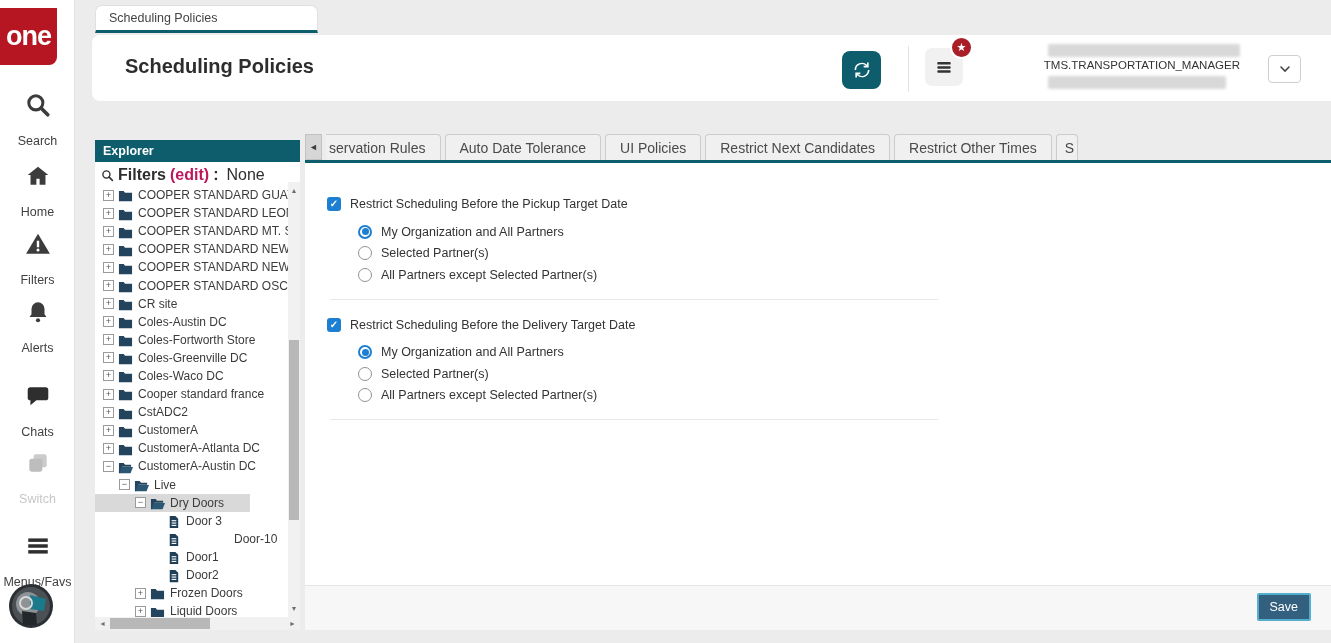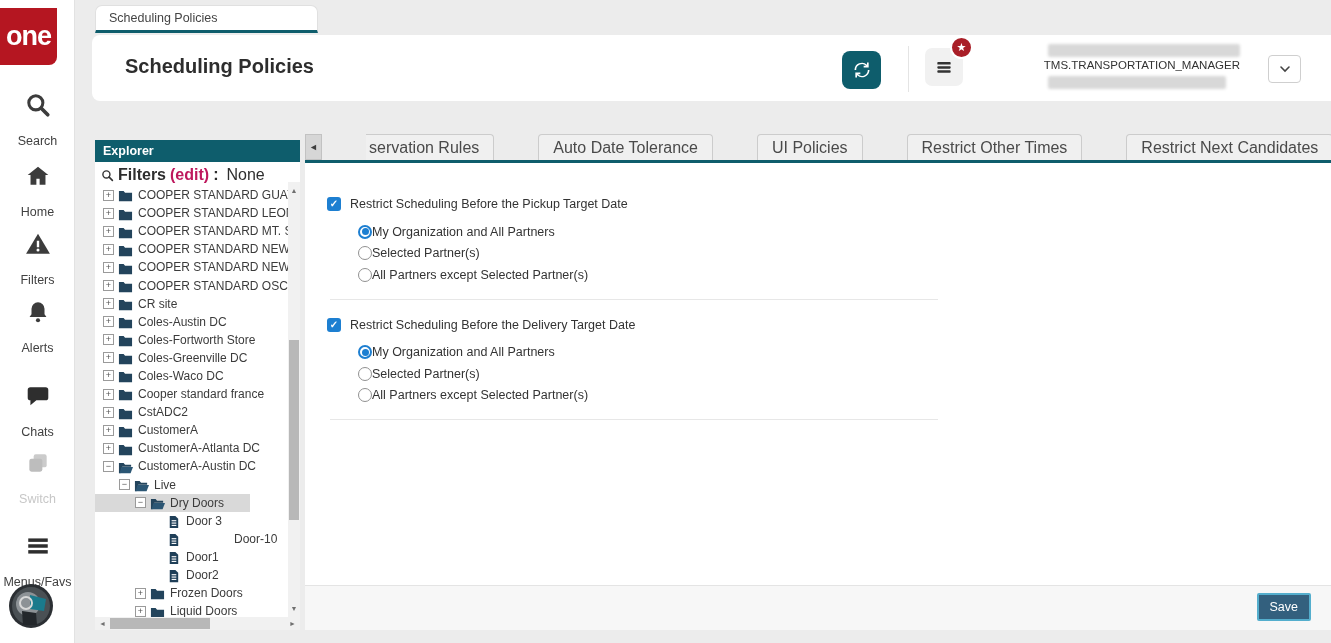--- a/index.html
+++ b/index.html
@@ -59,33 +59,33 @@
   .vscroll .thumb { position:absolute; left:1px; width:10px; top:158px; height:180px; background:#b8b8b8; cursor:pointer; }
   .hscroll { position:absolute; left:95px; top:617px; width:205px; height:13px; background:#f1f1f1; z-index:4; }
   .hscroll .arr { position:absolute; top:0; width:13px; height:13px; color:#707070; font-size:7px; text-align:center; line-height:13px; cursor:pointer; }
   .hscroll .arr.left { left:1px; } .hscroll .arr.right { right:1px; }
   .hscroll .thumb { position:absolute; left:15px; top:1px; width:100px; height:11px; background:#b8b8b8; cursor:pointer; }
   
   .tabstrip { position:absolute; left:305px; top:133px; width:1026px; height:27px; display:flex; align-items:flex-end; gap:4px; z-index:3; }
   .tab-scroll { width:17px; height:26px; background:#d6d6d6; border:1px solid #c2c2c2; color:#3e3e3e; font-size:9px;
                 display:flex; align-items:center; justify-content:center; cursor:pointer; flex:0 0 17px; }
   .tab { height:26px; background:#f0f0f0; border:1px solid #ccc; border-bottom:none; border-radius:4px 4px 0 0;
-         font-size:16px; color:#4a4a4a; padding:0 14px; display:flex; align-items:center; cursor:pointer; white-space:nowrap;margin-left:40px; }
+         font-size:14px; color:#4a4a4a; padding:0 14px; display:flex; align-items:center; cursor:pointer; white-space:nowrap; }
   .tab.active { background:#fff; border:1px solid #0e5d6c; border-bottom:none; color:#222; font-weight:700;
                 height:30px; margin-bottom:-3px; z-index:4; }
   .tab.clip-left { border-left:none; border-top-left-radius:0; padding-left:3px; }
   .tab.clip-right { width:22px; padding:0 0 0 8px; overflow:hidden; flex:0 0 22px; }
   .main-panel { position:absolute; left:305px; top:160px; width:1026px; height:470px; background:#fff; border-top:3px solid #0e5d6c; }
   .content { padding:31px 0 0 22px; }
   .chk-row { display:flex; align-items:center; gap:9px; height:20px; }
   .checkbox { width:14px; height:14px; background:#1d7fd1; border-radius:3px; color:#fff; font-size:10px; font-weight:700;
               line-height:14px; text-align:center; cursor:pointer; flex:0 0 14px; }
   .grp-label { font-size:12.5px; color:#333; }
   .options { padding-left:31px; margin-top:7px; }
-  .opt-row { display:flex; align-items:center; height:21.5px; }
+  .opt-row { display:flex; align-items:center; gap:9px; height:21.5px; }
   .radio { width:14px; height:14px; border-radius:50%; border:1.5px solid #919191; background:#fff; cursor:pointer;
            display:flex; align-items:center; justify-content:center; flex:0 0 14px; }
   .radio.sel { border:2px solid #1d7fd1; }
   .radio.sel .dot { width:7px; height:7px; border-radius:50%; background:#1d7fd1; }
   .grp-divider { margin:13px 0 15px 3px; width:608px; height:1px; background:#e7e7e7; }
   .footer { position:absolute; left:0; bottom:0; width:100%; height:45px; background:#f7f7f7; border-top:1px solid #e4e4e4; }
   .save-btn { position:absolute; right:20px; top:7px; padding:5px 11px; background:#33607e; border:2px solid #54aecd;
               border-radius:2px; color:#fff; font-size:12.5px; cursor:pointer; }
 </style>
 </head>
@@ -408,22 +408,22 @@
   <div class="thumb"></div>
   <div class="arr right">►</div>
 </div>
 
 <div class="tabstrip">
   <div class="tab-scroll">◄</div>
   <div id="tabs" style="display:flex; align-items:flex-end; gap:4px;">
       <div class="tab clip-left">servation Rules</div>
       <div class="tab">Auto Date Tolerance</div>
       <div class="tab">UI Policies</div>
+      <div class="tab">Restrict Next Candidates</div>
       <div class="tab">Restrict Other Times</div>
-      <div class="tab">Restrict Next Candidates</div>
       <div class="tab clip-right">S</div>
     </div>
 
 </div>
 
 <div class="main-panel">
   <div class="content" id="groups">
       <div class="chk-row">
         <span class="checkbox">✓</span>
         <span class="grp-label">Restrict Scheduling Before the Pickup Target Date</span>

